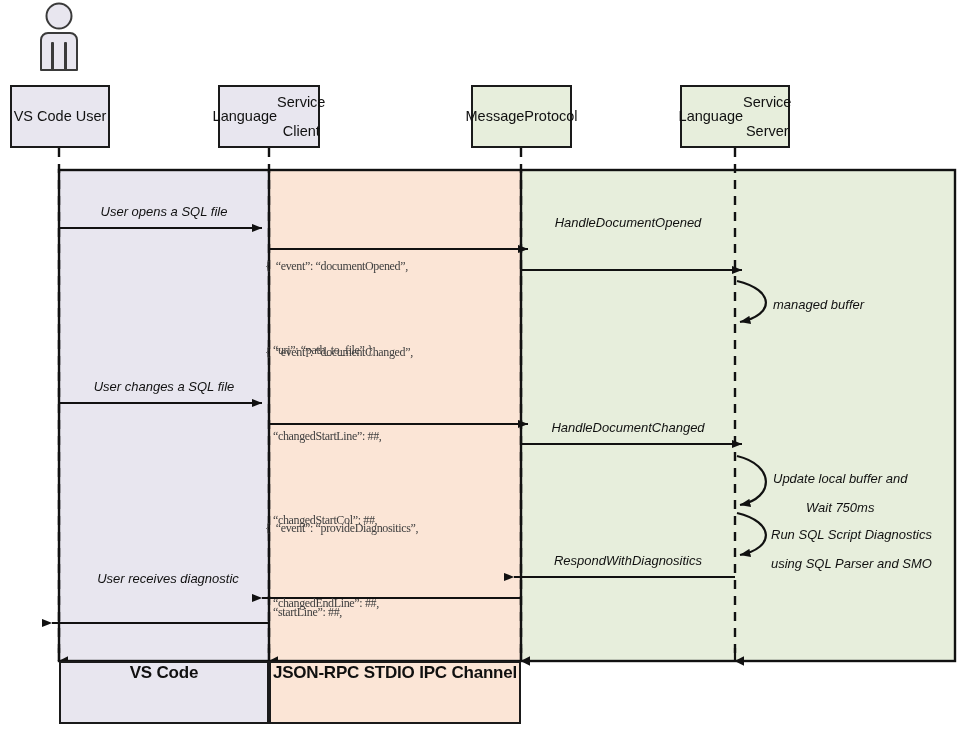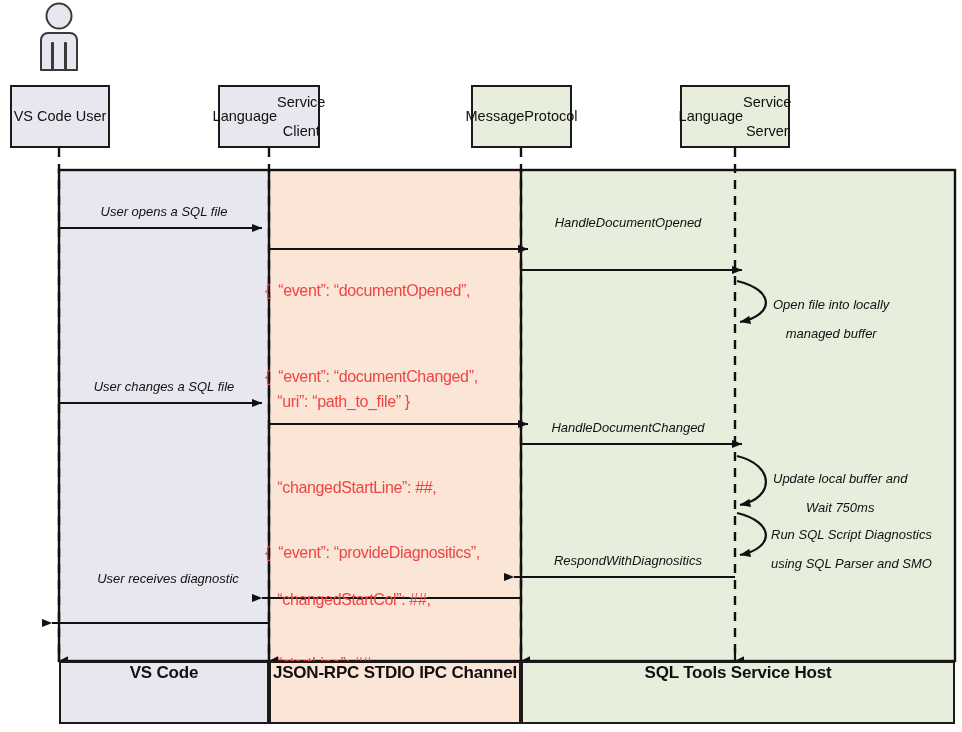--- a/index.html
+++ b/index.html
@@ -63,23 +63,23 @@
     position: absolute;
     font-style: italic;
     font-size: 13px;
     color: #111111;
     white-space: nowrap;
     text-align: center;
     line-height: 2.15;
   }
   .json-block {
     position: absolute;
-    font-family: Liberation Sans, sans-serif;
-    font-size: 16px;
-    color: #ef4444;
+    font-family: Liberation Serif, serif;
+    font-size: 12px;
+    color: #404040;
     white-space: pre;
     line-height: 2.33;
     letter-spacing: -0.35px;
   }
   .note-label {
     position: absolute;
     font-style: italic;
     font-size: 13px;
     color: #111111;
     white-space: nowrap;
@@ -205,37 +205,33 @@
   <div class="json-block" style="left:265px; top:459px;">
     <div>{  “event”: “provideDiagnositics”,</div>
     <div>   “startLine”: ##,</div>
     <div>   “startCol”: ##,</div>
     
     
     
   </div>
 
   <div class="note-label" style="left:773px; top:291px;">
-    <div>Open file into locally</div>
     <div>managed buffer</div>
   </div>
 
   <div class="note-label" style="left:773px; top:465px; text-align:left;">
     <div>Update local buffer and</div>
     <div style="text-align:center;">Wait 750ms</div>
   </div>
 
   <div class="note-label" style="left:771px; top:521px; text-align:left;">
     <div>Run SQL Script Diagnostics</div>
     <div>using SQL Parser and SMO</div>
   </div>
 
   <div class="footer-cell band-lavender" style="left:59px; top:661px; width:210px; height:63px;">
     <span>VS Code</span>
   </div>
   <div class="footer-cell band-peach" style="left:269px; top:661px; width:252px; height:63px;">
     <span>JSON-RPC STDIO IPC Channel</span>
   </div>
-  <div class="footer-cell band-green" style="left:521px; top:661px; width:434px; height:63px;">
-    <span>SQL Tools Service Host</span>
-  </div>
 
 </div>
 
 </body></html>

